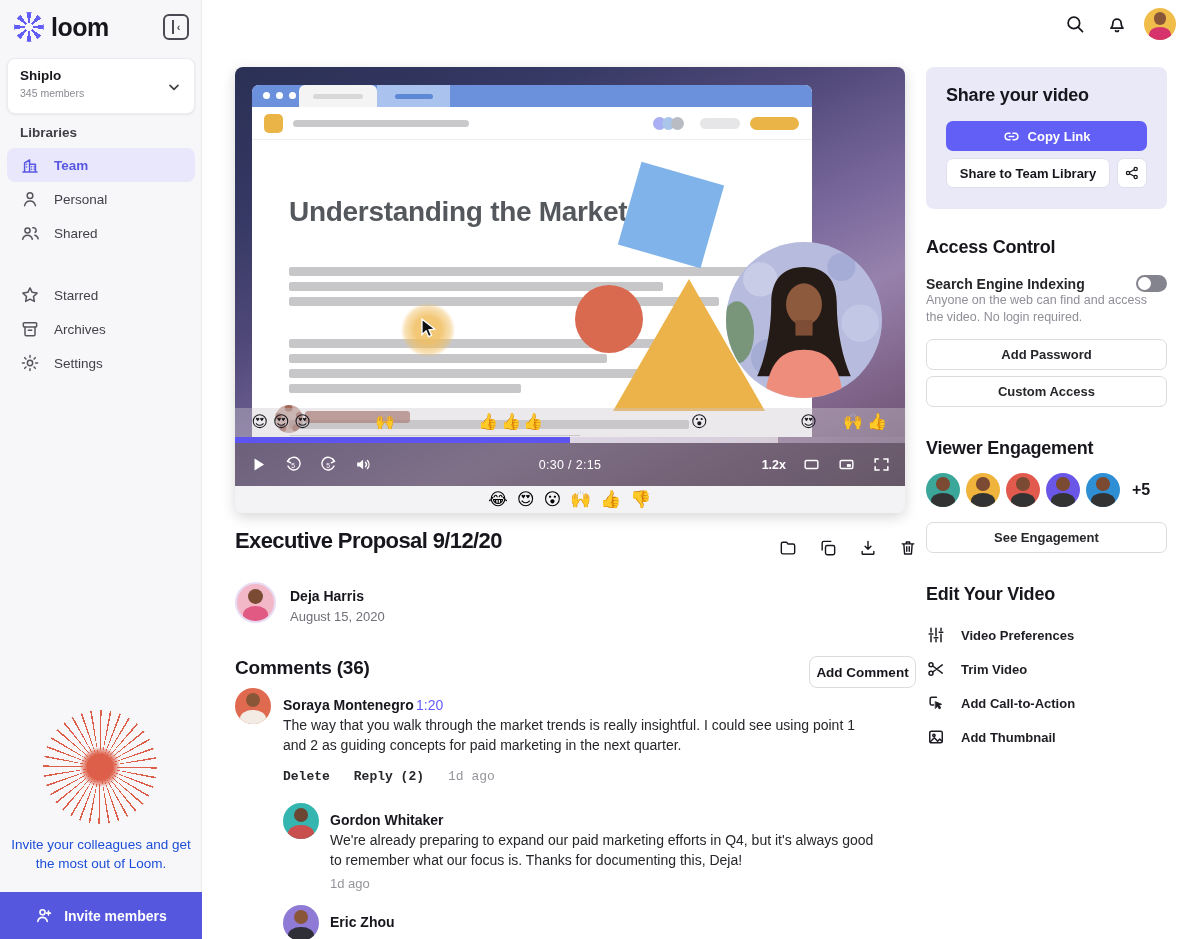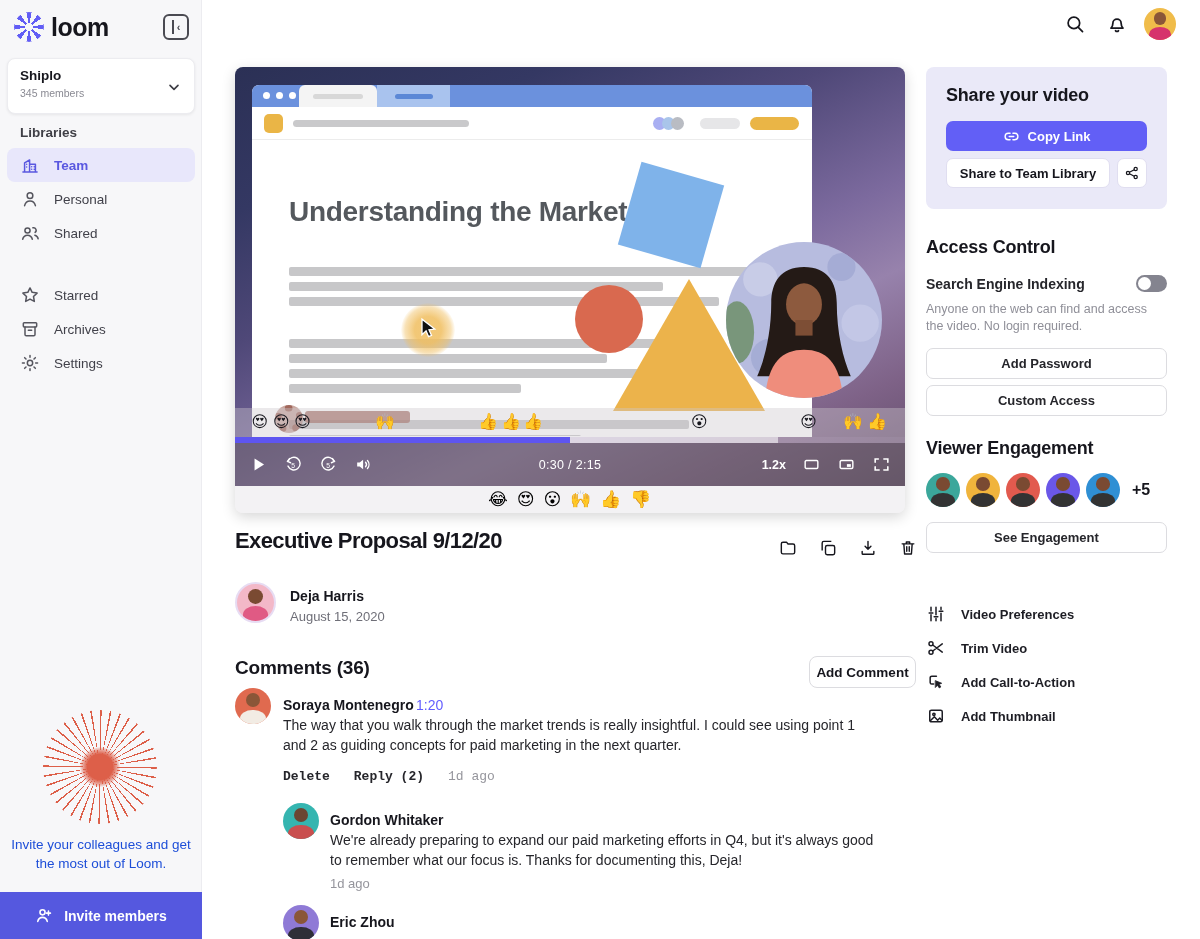--- a/index.html
+++ b/index.html
@@ -169,21 +169,21 @@
     display:flex; align-items:center; justify-content:center; color:#16161d; }
   .share-sq-btn svg { width:16px; height:16px; }
 
   .rail-section { position:absolute; left:926px; width:241px; }
   .rail-heading { font-size:18px; font-weight:800; letter-spacing:-0.2px; }
   .access-sec { top:237px; }
   .toggle-row { margin-top:17px; display:flex; align-items:center; justify-content:space-between; }
   .toggle-label { font-size:14px; font-weight:600; color:#26262b; }
   .toggle { width:31px; height:17px; border-radius:9px; background:#84848f; position:relative; border:none; }
   .toggle .knob { position:absolute; left:2px; top:2px; width:13px; height:13px; border-radius:50%; background:#fff; }
-  .access-desc { margin-top:9px; font-size:12.5px; line-height:17px; color:#8f8f98; }
+  .access-desc { font-size:12.5px; line-height:17px; color:#8f8f98; }
   .rail-btn { width:241px; height:31px; background:#fff; border:1px solid #dcdce0; border-radius:7px; font-size:13px; font-weight:600; color:#26262b; }
   .add-pass-btn { margin-top:13px; }
   .custom-access-btn { margin-top:6px; }
 
   .engage-sec { top:438px; }
   .engage-row { margin-top:14px; display:flex; align-items:center; gap:6px; }
   .eng-avatar { width:34px; height:34px; }
   .engage-overflow { font-size:16px; font-weight:700; margin-left:6px; }
   .see-engagement-btn { margin-top:15px; }
 
@@ -590,20 +590,21 @@
           <div class="avatar eng-avatar" style="--bg: #E25A4E;"></div>
           <div class="avatar eng-avatar" style="--bg: #6A57E8;"></div>
           <div class="avatar eng-avatar" style="--bg: #2F8FD4;"></div>
         </div>
       <span class="engage-overflow">+5</span>
     </div>
     <button class="rail-btn see-engagement-btn">See Engagement</button>
   </section>
 
   <section class="rail-section edit-sec">
+    <h3 class="rail-heading">Edit Your Video</h3>
     <div class="edit-list">
       <div class="edit-item">
         <span class="ei">
           <svg viewBox="0 0 24 24" fill="none" stroke="currentColor" stroke-width="1.8" stroke-linecap="round">
               <path d="M6 4v4.5M6 13v7M12 4v9M12 17.5V20M18 4v2.5M18 11v9M3.8 10.8h4.4M9.8 15.2h4.4M15.8 8.8h4.4"></path>
             </svg>
         </span>
         <span class="el">Video Preferences</span>
       </div>
       <div class="edit-item">

